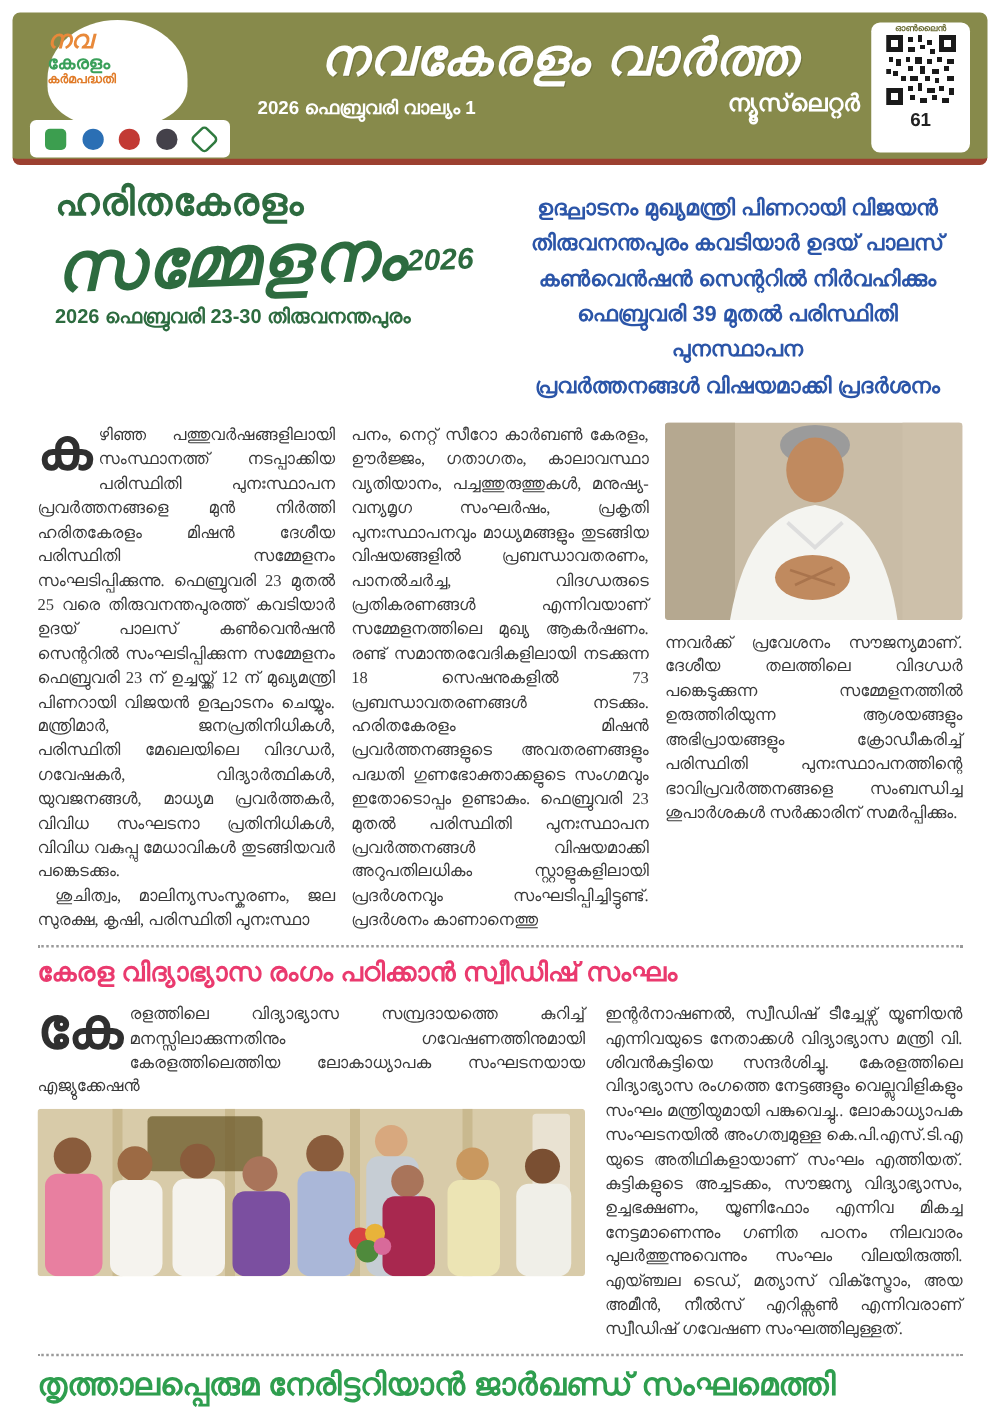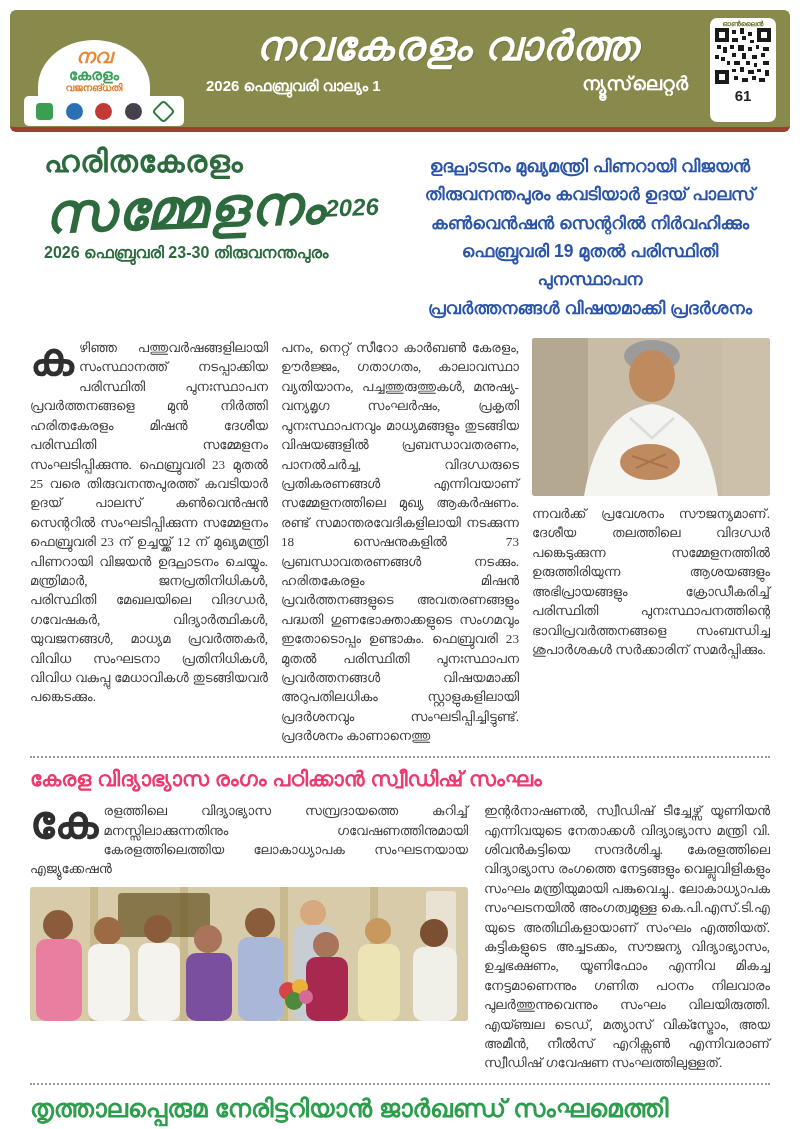--- a/index.html
+++ b/index.html
@@ -10,23 +10,22 @@
   }
   
   .masthead{
     position:relative;margin:10px 10px 0 10px;height:122px;
     background:#878a4b;border-radius:6px;
     border-bottom:5px solid #9c4030;box-sizing:border-box;
   }
   .logo-blob{
     position:absolute;left:28px;top:6px;width:112px;height:86px;
     background:#ffffff;border-radius:55% 55% 48% 48%/60% 60% 42% 42%;
-    text-align:center;padding-top:6px;box-sizing:border-box;line-height:1.05;
+    text-align:left;padding-top:6px;box-sizing:border-box;line-height:1.05;
     font-family:"Liberation Sans", sans-serif;
-    margin-top:24px;
   }
   .logo-w1{font-size:20px;font-weight:bold;font-style:italic;color:#e8893a;}
   .logo-w2{font-size:15px;font-weight:bold;color:#3aa05a;}
   .logo-w3{font-size:10px;font-weight:bold;color:#e07b28;}
   .logo-strip{
     position:absolute;left:14px;top:86px;width:160px;height:30px;
     background:#ffffff;border-radius:5px;display:flex;align-items:center;
     justify-content:space-around;padding:0 6px;box-sizing:border-box;
   }
   .mini-ic{width:17px;height:17px;border-radius:4px;}
@@ -42,21 +41,21 @@
     line-height:1.0;letter-spacing:1px;font-family:"Liberation Sans", sans-serif;
     text-shadow:1px 1px 0 rgba(0,0,0,0.15);white-space:nowrap;
   }
   .mast-subrow{display:flex;justify-content:space-between;align-items:flex-end;
     margin-top:6px;padding:0 6px;}
   .mast-edition{font-size:15px;font-weight:bold;color:#ffffff;
     font-family:"Liberation Sans", sans-serif;}
   .mast-newsletter{font-size:19px;font-weight:bold;color:#ffffff;
     font-family:"Liberation Sans", sans-serif;}
   .qr-box{
-    position:absolute;right:14px;top:8px;width:66px;height:104px;
+    position:absolute;right:14px;top:8px;width:79px;height:104px;
     background:#ffffff;border-radius:7px;text-align:center;
     padding:2px 2px;box-sizing:border-box;
   }
   .qr-caption{font-size:7px;color:#6b6d35;font-weight:bold;
     font-family:"Liberation Sans", sans-serif;line-height:1.1;}
   .qr-num{font-size:15px;font-weight:bold;color:#222222;
     font-family:"Liberation Sans", sans-serif;line-height:1.0;}
   
   .content{padding:0 30px;}
   .dotted-sep{border:none;border-top:2px dotted #9a9a9a;margin:10px 0 8px 0;}
@@ -105,21 +104,21 @@
 </style>
 </head>
 <body>
 
 <div class="page">
 
   <div class="masthead">
     <div class="logo-blob">
       <div class="logo-w1">നവ</div>
       <div class="logo-w2">കേരളം</div>
-      <div class="logo-w3">വജനങ്ധതി</div>
+      <div class="logo-w3">കർമപദ്ധതി</div>
     </div>
     <div class="logo-strip">
       <div class="mini-ic mi1"></div>
       <div class="mini-ic mi2"></div>
       <div class="mini-ic mi3"></div>
       <div class="mini-ic mi4"></div>
       <div class="mini-ic mi5"></div>
     </div>
     <div class="mast-center">
       <div class="mast-title">നവകേരളം വാർത്ത</div>
@@ -186,28 +185,29 @@
           <div class="h1-line1">ഹരിതകേരളം</div>
           <div class="h1-scriptwrap">
             <span class="h1-script">സമ്മേളനം</span><span class="h1-year">2026</span>
           </div>
           <div class="h1-dateline">2026 ഫെബ്രുവരി 23-30 തിരുവനന്തപുരം</div>
         </div>
         <div class="a1-subhead">
           <div class="subhead-line">ഉദ്ഘാടനം മുഖ്യമന്ത്രി പിണറായി വിജയൻ</div>
           <div class="subhead-line">തിരുവനന്തപുരം കവടിയാർ ഉദയ് പാലസ്</div>
           <div class="subhead-line">കൺവെൻഷൻ സെന്ററിൽ നിർവഹിക്കും</div>
-          <div class="subhead-line">ഫെബ്രുവരി 19 മുതൽ പരിസ്ഥിതി പുനസ്ഥാപന</div>
+          <div class="subhead-line">ഫെബ്രുവരി 39 മുതൽ പരിസ്ഥിതി പുനസ്ഥാപന</div>
           <div class="subhead-line">പ്രവർത്തനങ്ങൾ വിഷയമാക്കി പ്രദർശനം</div>
         </div>
       </div>
 
       <div class="a1-cols">
         <div class="a1-col bodytext">
           <p class="flat"><span class="dropcap">ക</span><span>ഴിഞ്ഞ പത്തുവർഷങ്ങളിലായി സംസ്ഥാനത്ത് നടപ്പാക്കിയ പരിസ്ഥിതി പുനഃസ്ഥാപന പ്രവർത്തനങ്ങളെ മുൻ നിർത്തി ഹരിതകേരളം മിഷൻ ദേശീയ പരിസ്ഥിതി സമ്മേളനം സംഘടിപ്പിക്കുന്നു. ഫെബ്രുവരി 23 മുതൽ 25 വരെ തിരുവനന്തപുരത്ത് കവടിയാർ ഉദയ് പാലസ് കൺവെൻഷൻ സെന്ററിൽ സംഘടിപ്പിക്കുന്ന സമ്മേളനം ഫെബ്രുവരി 23 ന് ഉച്ചയ്ക്ക് 12 ന് മുഖ്യമന്ത്രി പിണറായി വിജയൻ ഉദ്ഘാടനം ചെയ്യും. മന്ത്രിമാർ, ജനപ്രതിനിധികൾ, പരിസ്ഥിതി മേഖലയിലെ വിദഗ്ധർ, ഗവേഷകർ, വിദ്യാർത്ഥികൾ, യുവജനങ്ങൾ, മാധ്യമ പ്രവർത്തകർ, വിവിധ സംഘടനാ പ്രതിനിധികൾ, വിവിധ വകുപ്പു മേധാവികൾ തുടങ്ങിയവർ പങ്കെടക്കും.</span></p>
+          <p class="indent">ശുചിത്വം, മാലിന്യസംസ്കരണം, ജല സുരക്ഷ, കൃഷി, പരിസ്ഥിതി പുനഃസ്ഥാ</p>
         </div>
         <div class="a1-col bodytext">
           <p class="flat">പനം, നെറ്റ് സീറോ കാർബൺ കേരളം, ഊർജ്ജം, ഗതാഗതം, കാലാവസ്ഥാ വ്യതിയാനം, പച്ചത്തുരുത്തുകൾ, മനുഷ്യ-വന്യമൃഗ സംഘർഷം, പ്രകൃതി പുനഃസ്ഥാപനവും മാധ്യമങ്ങളും തുടങ്ങിയ വിഷയങ്ങളിൽ പ്രബന്ധാവതരണം, പാനൽചർച്ച, വിദഗ്ധരുടെ പ്രതികരണങ്ങൾ എന്നിവയാണ് സമ്മേളനത്തിലെ മുഖ്യ ആകർഷണം. രണ്ട് സമാന്തരവേദികളിലായി നടക്കുന്ന 18 സെഷനുകളിൽ 73 പ്രബന്ധാവതരണങ്ങൾ നടക്കും. ഹരിതകേരളം മിഷൻ പ്രവർത്തനങ്ങളുടെ അവതരണങ്ങളും പദ്ധതി ഗുണഭോക്താക്കളുടെ സംഗമവും ഇതോടൊപ്പം ഉണ്ടാകും. ഫെബ്രുവരി 23 മുതൽ പരിസ്ഥിതി പുനഃസ്ഥാപന പ്രവർത്തനങ്ങൾ വിഷയമാക്കി അറുപതിലധികം സ്റ്റാളുകളിലായി പ്രദർശനവും സംഘടിപ്പിച്ചിട്ടുണ്ട്. പ്രദർശനം കാണാനെത്തു</p>
         </div>
         <div class="a1-col a1-col3">
           <svg class="photo-frame" width="238" height="158" viewBox="0 0 238 158">
             <rect width="238" height="158" fill="#c9bca6"></rect>
             <rect width="56" height="158" fill="#b5a890"></rect>
             <rect x="190" width="48" height="158" fill="#cdc0aa"></rect>
             <ellipse cx="120" cy="18" rx="28" ry="16" fill="#9b9b9b"></ellipse>

